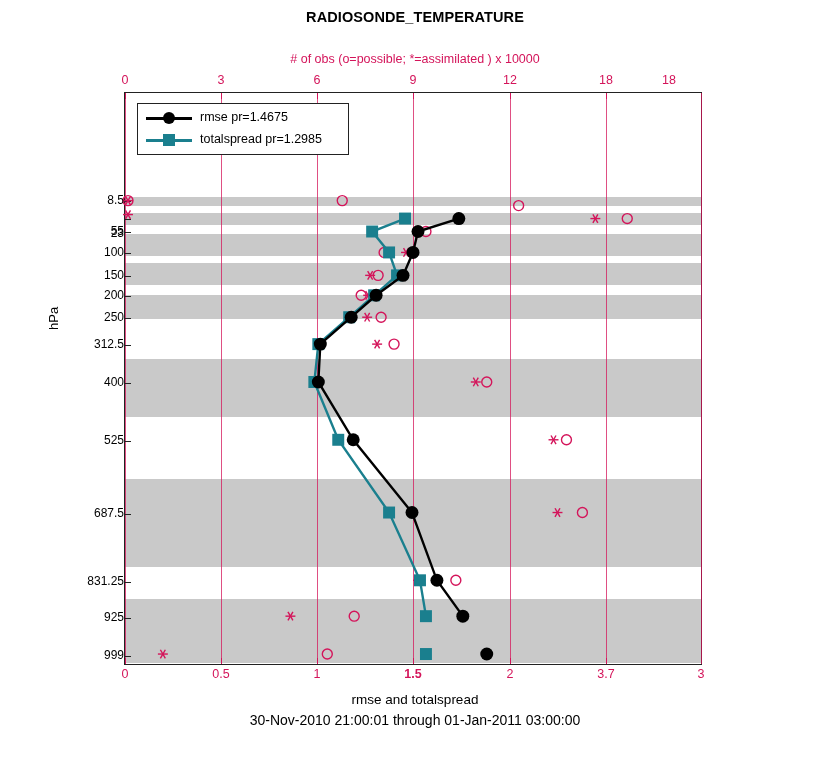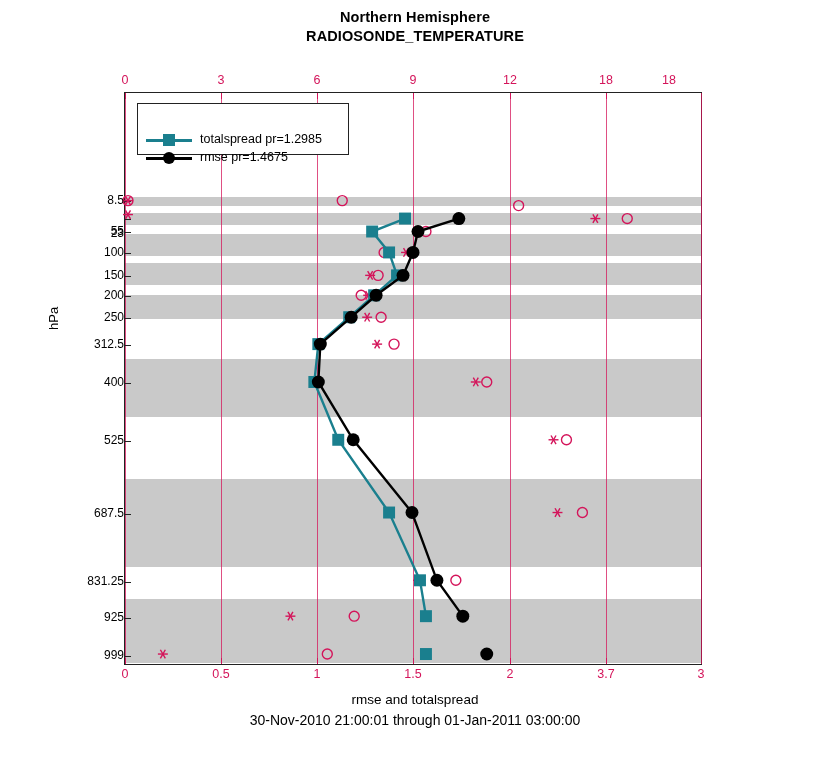--- a/index.html
+++ b/index.html
@@ -186,24 +186,24 @@
     height: 100%;
     overflow: visible;
   }
 </style>
 </head>
 <body>
 
 <div id="root">
 
   <div class="title-block">
-    <div class="title1">Northern Hemisphere</div>
     <div class="title2">RADIOSONDE_TEMPERATURE</div>
   </div>
 
+  <div class="toptitle"># of obs (o=possible; *=assimilated ) x 10000</div>
 
   <div id="plot">
 
     <div class="band" style="top:104px;height:9px;"></div>
     <div class="band" style="top:120px;height:12px;"></div>
     <div class="band" style="top:141px;height:22px;"></div>
     <div class="band" style="top:170px;height:22px;"></div>
     <div class="band" style="top:202px;height:24px;"></div>
     <div class="band" style="top:266px;height:58px;"></div>
     <div class="band" style="top:386px;height:88px;"></div>
@@ -373,36 +373,36 @@
         <circle cx="194" cy="290" r="6.5"></circle>
         <circle cx="229" cy="348" r="6.5"></circle>
         <circle cx="288" cy="421" r="6.5"></circle>
         <circle cx="313" cy="489" r="6.5"></circle>
         <circle cx="339" cy="525" r="6.5"></circle>
         <circle cx="363" cy="563" r="6.5"></circle>
       </g>
     </svg>
 
     <div id="legend">
-      <div class="legend-row" style="top:3px;margin-top:40px;">
+      <div class="legend-row" style="top:3px;">
         <div class="legend-line" style="background:#000000;"></div>
         <div class="legend-mark" style="background:#000000;border-radius:50%;"></div>
         <div class="legend-text">rmse pr=1.4675</div>
       </div>
       <div class="legend-row" style="top:25px;">
         <div class="legend-line" style="background:#1a7f8e;"></div>
         <div class="legend-mark" style="background:#1a7f8e;"></div>
         <div class="legend-text">totalspread pr=1.2985</div>
       </div>
     </div>
 
     <div class="tick-bottom" style="left:0px;">0</div>
     <div class="tick-bottom" style="left:96px;">0.5</div>
     <div class="tick-bottom" style="left:192px;">1</div>
-    <div class="tick-bottom" style="left:288px;">1.5</div>
+    <div class="tick-bottom" style="left:288px;font-weight:bold;">1.5</div>
     <div class="tick-bottom" style="left:385px;">2</div>
     <div class="tick-bottom" style="left:481px;">3.7</div>
     <div class="tick-bottom" style="left:576px;">3</div>
 
     <div class="tick-top" style="left:0px;">0</div>
     <div class="tick-top" style="left:96px;">3</div>
     <div class="tick-top" style="left:192px;">6</div>
     <div class="tick-top" style="left:288px;">9</div>
     <div class="tick-top" style="left:385px;">12</div>
     <div class="tick-top" style="left:481px;">18</div>

